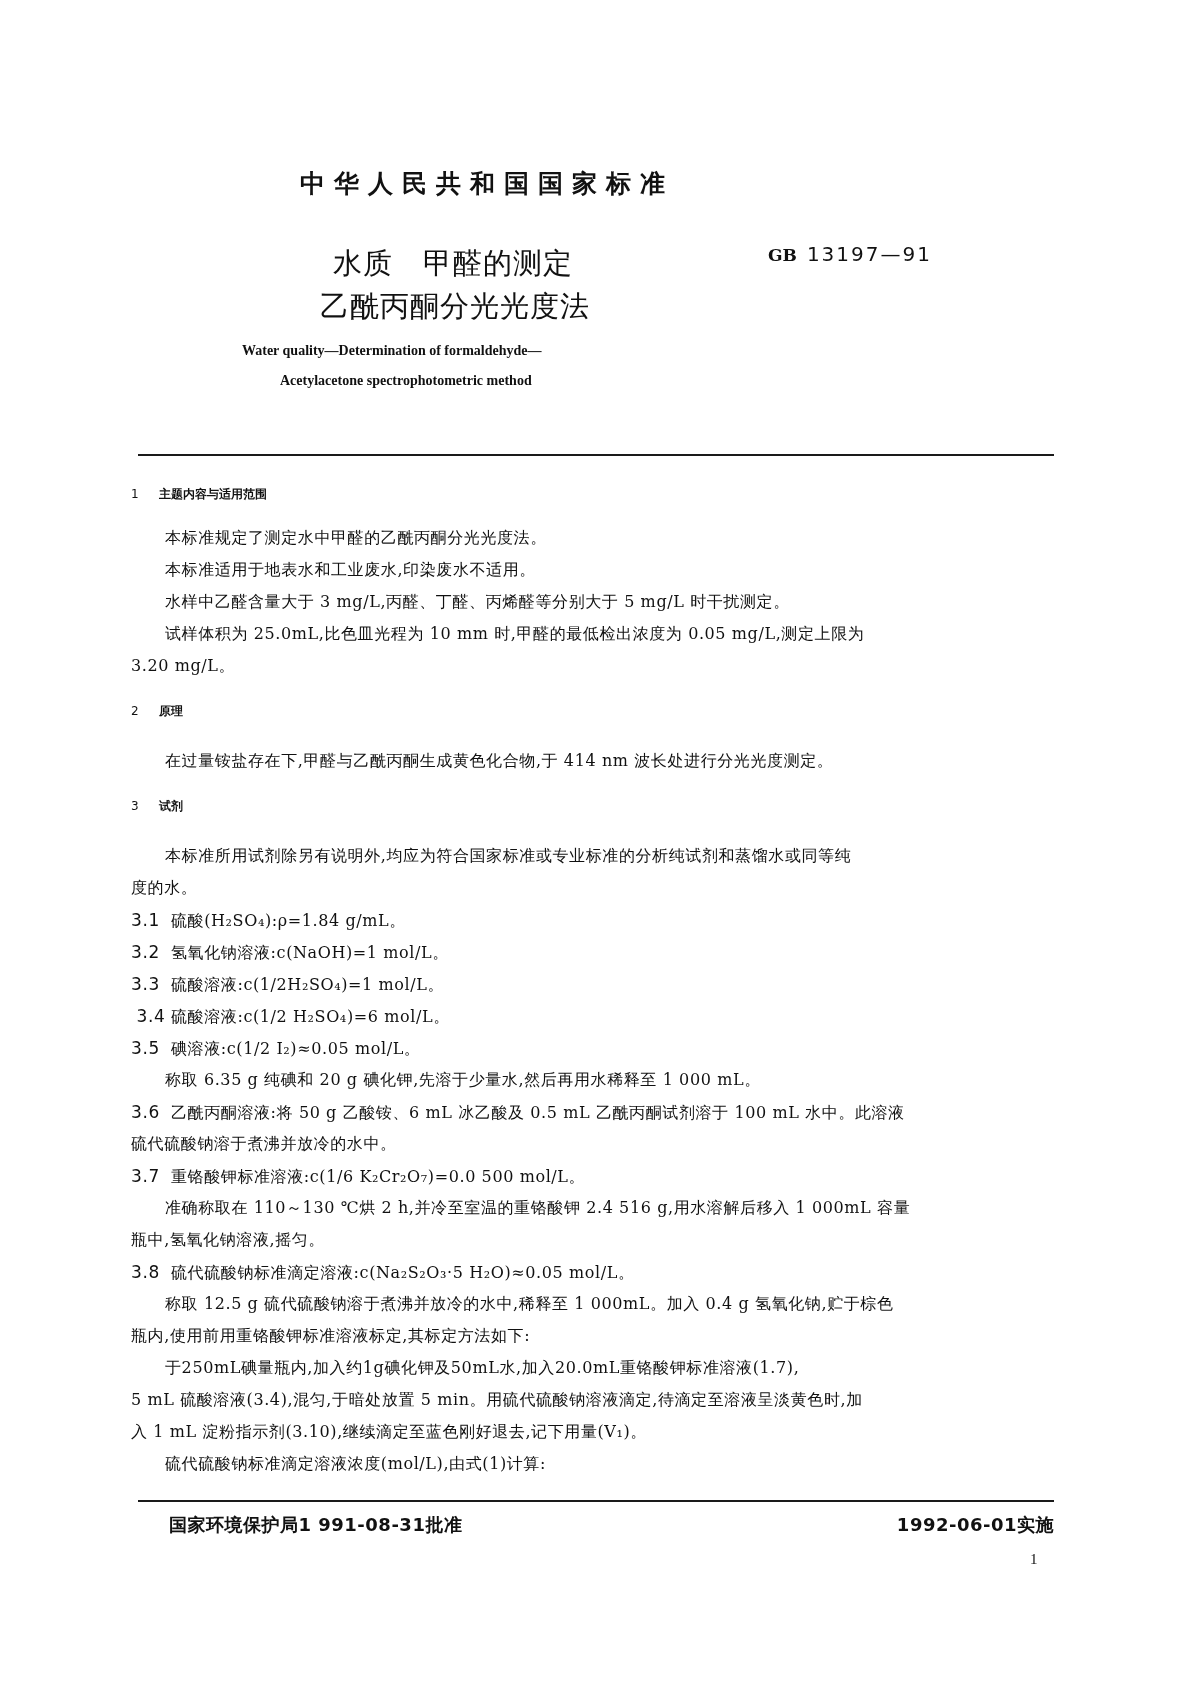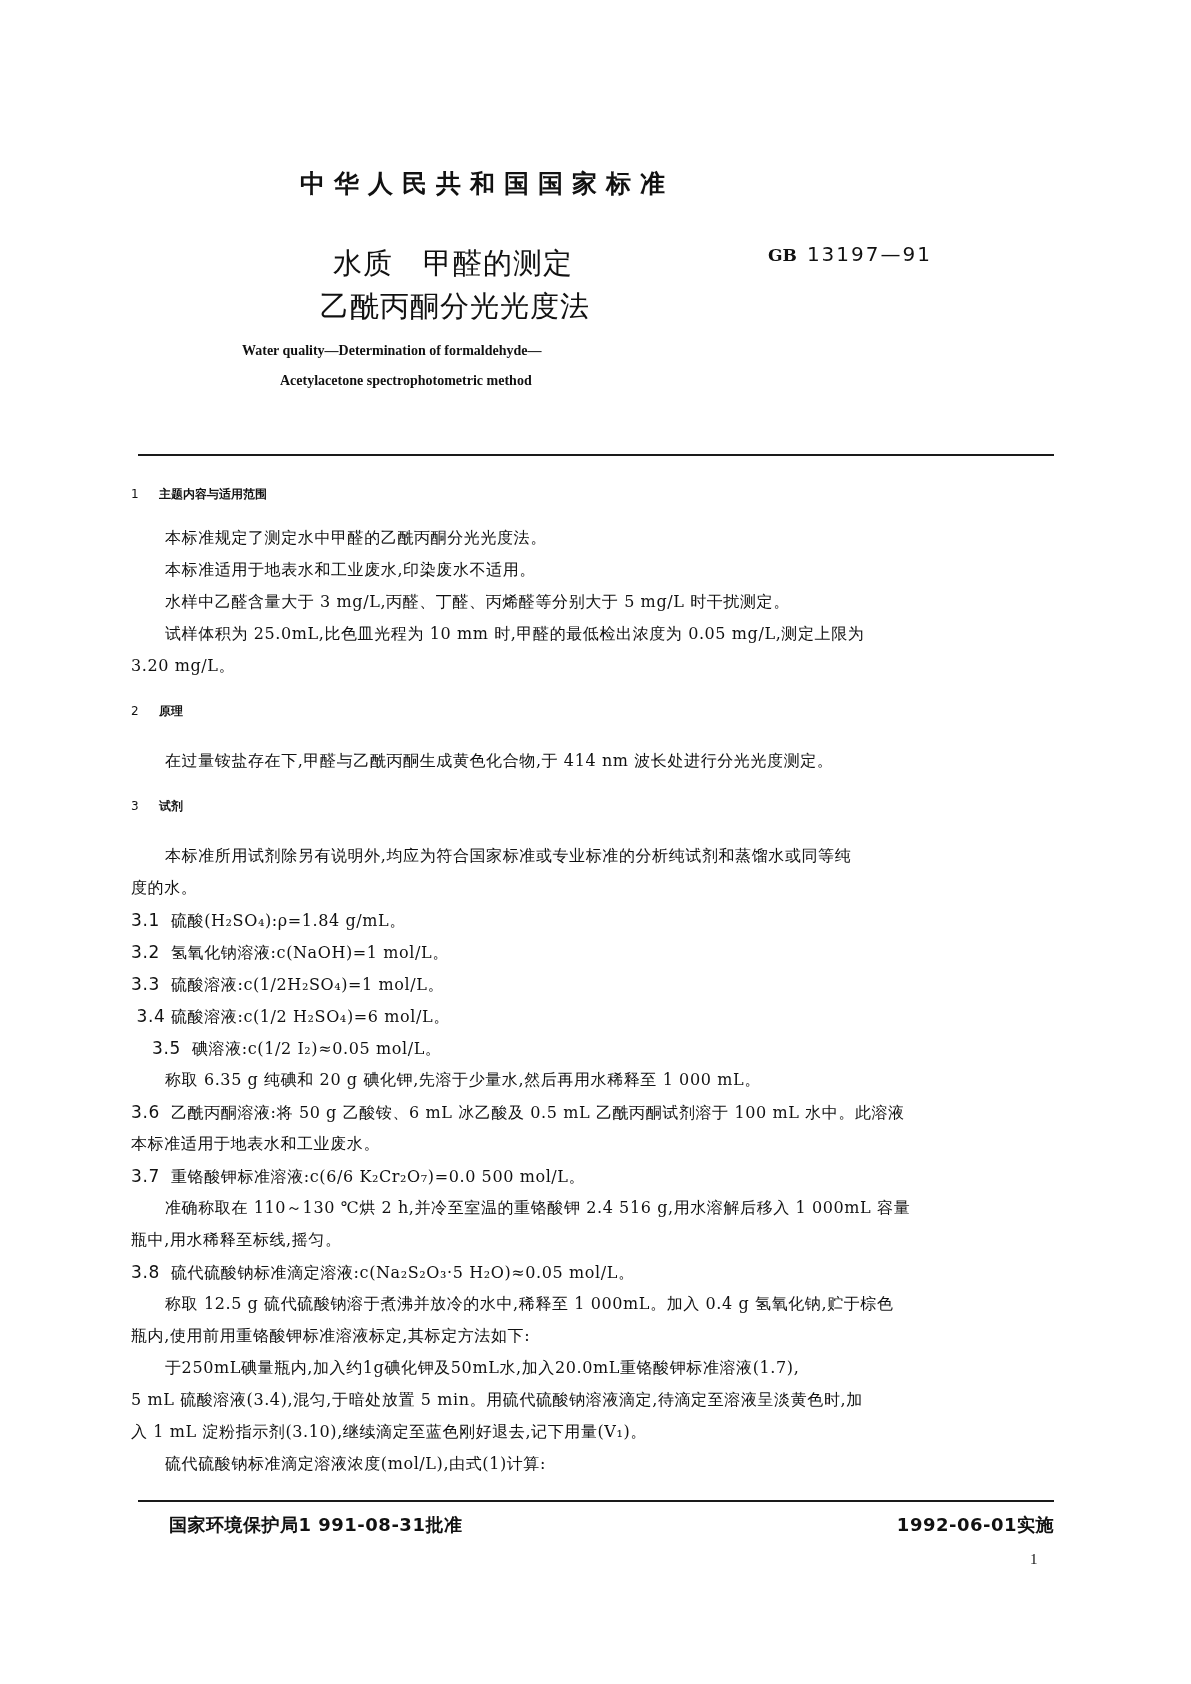--- a/index.html
+++ b/index.html
@@ -125,27 +125,27 @@
 <div class="abs section-heading" style="left:131px; top:798px;">
   <span class="num">3</span><span>试剂</span>
 </div>
 <div class="abs para" style="left:165px; top:846px;">本标准所用试剂除另有说明外,均应为符合国家标准或专业标准的分析纯试剂和蒸馏水或同等纯</div>
 <div class="abs para" style="left:131px; top:878px;">度的水。</div>
 
 <div class="abs para" style="left:131px; top:910px;"><span class="item-num">3.1</span><span>硫酸(H₂SO₄):ρ=1.84 g/mL。</span></div>
 <div class="abs para" style="left:131px; top:942px;"><span class="item-num">3.2</span><span>氢氧化钠溶液:c(NaOH)=1 mol/L。</span></div>
 <div class="abs para" style="left:131px; top:974px;"><span class="item-num">3.3</span><span>硫酸溶液:c(1/2H₂SO₄)=1 mol/L。</span></div>
 <div class="abs para" style="left:131px; top:1006px;text-align:center;"><span class="item-num">3.4</span><span>硫酸溶液:c(1/2 H₂SO₄)=6 mol/L。</span></div>
-<div class="abs para" style="left:131px; top:1038px;margin-left:21px;"><span class="item-num">3.5</span><span>碘溶液:c(1/2 I₂)≈0.05 mol/L。</span></div>
+<div class="abs para" style="left:131px; top:1038px;"><span class="item-num">3.5</span><span>碘溶液:c(1/2 I₂)≈0.05 mol/L。</span></div>
 <div class="abs para" style="left:165px; top:1070px;">称取 6.35 g 纯碘和 20 g 碘化钾,先溶于少量水,然后再用水稀释至 1 000 mL。</div>
 <div class="abs para" style="left:131px; top:1102px;"><span class="item-num">3.6</span><span>乙酰丙酮溶液:将 50 g 乙酸铵、6 mL 冰乙酸及 0.5 mL 乙酰丙酮试剂溶于 100 mL 水中。此溶液</span></div>
-<div class="abs para" style="left:131px; top:1134px;">本标准适用于地表水和工业废水。</div>
-<div class="abs para" style="left:131px; top:1166px;"><span class="item-num">3.7</span><span>重铬酸钾标准溶液:c(6/6 K₂Cr₂O₇)=0.0 500 mol/L。</span></div>
+<div class="abs para" style="left:131px; top:1134px;">硫代硫酸钠溶于煮沸并放冷的水中。</div>
+<div class="abs para" style="left:131px; top:1166px;"><span class="item-num">3.7</span><span>重铬酸钾标准溶液:c(1/6 K₂Cr₂O₇)=0.0 500 mol/L。</span></div>
 <div class="abs para" style="left:165px; top:1198px;">准确称取在 110～130 ℃烘 2 h,并冷至室温的重铬酸钾 2.4 516 g,用水溶解后移入 1 000mL 容量</div>
-<div class="abs para" style="left:131px; top:1230px;">瓶中,用水稀释至标线,摇匀。</div>
+<div class="abs para" style="left:131px; top:1230px;">瓶中,氢氧化钠溶液,摇匀。</div>
 <div class="abs para" style="left:131px; top:1262px;"><span class="item-num">3.8</span><span>硫代硫酸钠标准滴定溶液:c(Na₂S₂O₃·5 H₂O)≈0.05 mol/L。</span></div>
 <div class="abs para" style="left:165px; top:1294px;">称取 12.5 g 硫代硫酸钠溶于煮沸并放冷的水中,稀释至 1 000mL。加入 0.4 g 氢氧化钠,贮于棕色</div>
 <div class="abs para" style="left:131px; top:1326px;">瓶内,使用前用重铬酸钾标准溶液标定,其标定方法如下:</div>
 <div class="abs para" style="left:165px; top:1358px;">于250mL碘量瓶内,加入约1g碘化钾及50mL水,加入20.0mL重铬酸钾标准溶液(1.7),</div>
 <div class="abs para" style="left:131px; top:1390px;">5 mL 硫酸溶液(3.4),混匀,于暗处放置 5 min。用硫代硫酸钠溶液滴定,待滴定至溶液呈淡黄色时,加</div>
 <div class="abs para" style="left:131px; top:1422px;">入 1 mL 淀粉指示剂(3.10),继续滴定至蓝色刚好退去,记下用量(V₁)。</div>
 <div class="abs para" style="left:165px; top:1454px;">硫代硫酸钠标准滴定溶液浓度(mol/L),由式(1)计算:</div>
 
 <div class="rule" style="top:1500px;"></div>
 <div class="abs footer-text" style="left:137px; top:1513px;margin-left:32px;">国家环境保护局1 991-08-31批准</div>

